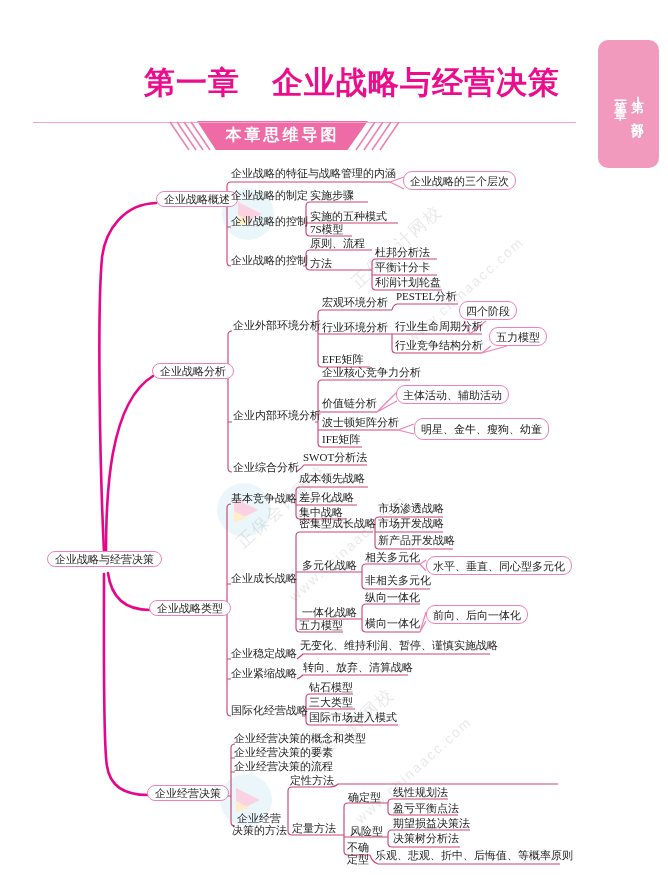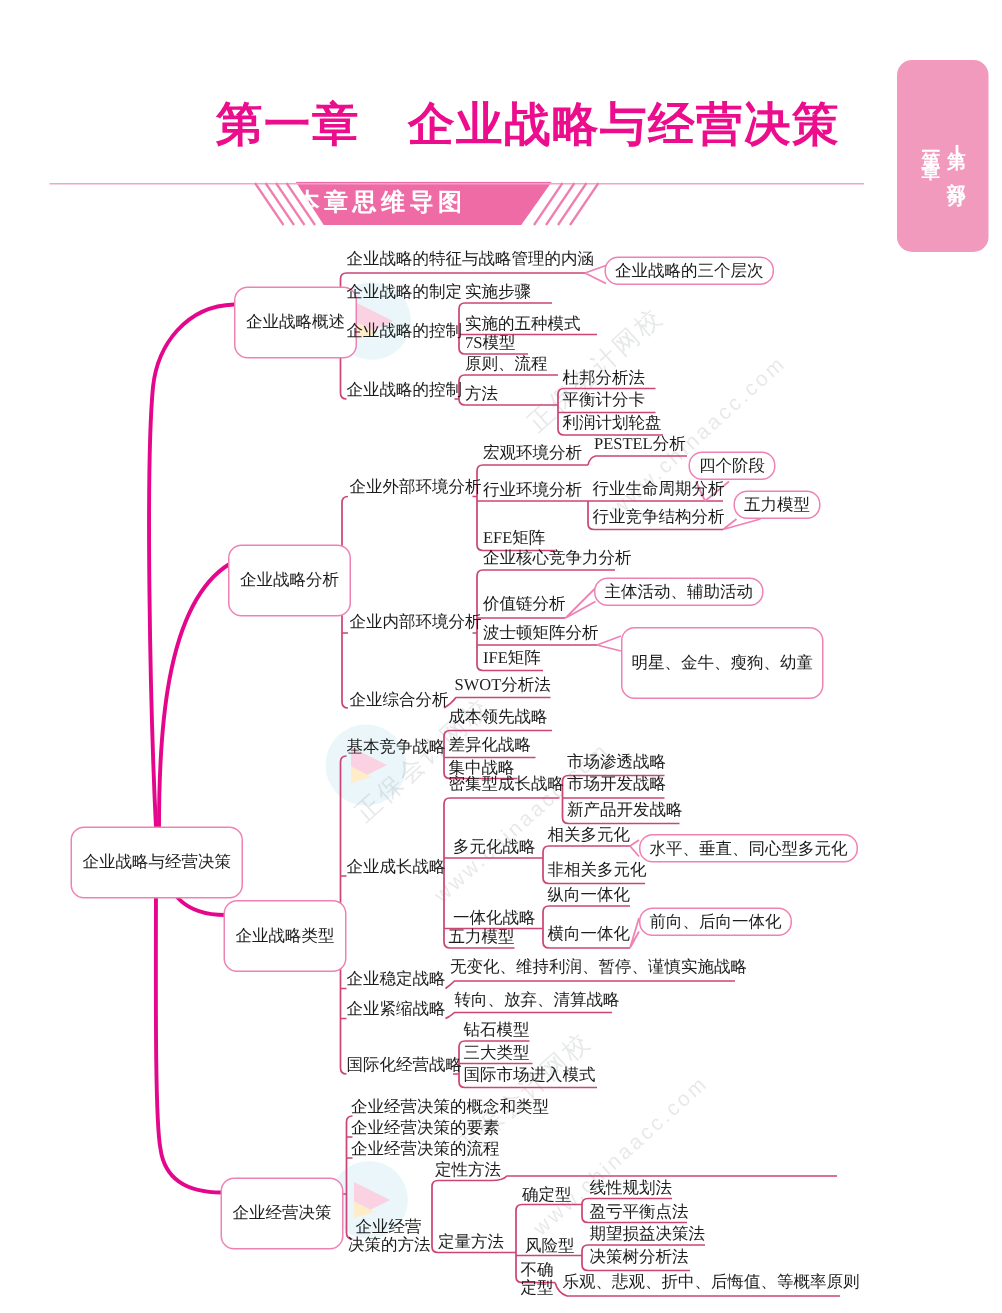--- a/index.html
+++ b/index.html
@@ -3,34 +3,34 @@
 <meta charset="utf-8">
 <style>
   html,body{margin:0;padding:0;background:#fff;}
   #page{position:relative;width:668px;height:875px;background:#ffffff;overflow:hidden;
         font-family:"Liberation Serif","DejaVu Serif",serif;}
   
   #title{position:absolute;left:60px;top:62px;width:500px;text-align:right;
          font-size:31px;font-weight:bold;color:#ec0d8d;letter-spacing:1px;}
   #banner{position:absolute;left:197px;top:121px;width:171px;height:29px;background:#ef6ba6;
           clip-path:polygon(0 0,100% 0,88% 100%,11% 100%);
-          display:flex;align-items:center;}
+          display:flex;align-items:center;justify-content:center;}
   #banner span{color:#fff;font-size:16px;font-weight:bold;letter-spacing:3px;
                font-family:"Liberation Sans","DejaVu Sans",sans-serif;}
   #sidetab{position:absolute;left:598px;top:40px;width:61px;height:128px;background:#f29abd;
            border-radius:10px;display:flex;align-items:center;justify-content:center;}
   #sidetab .vtxt{writing-mode:vertical-rl;text-orientation:upright;color:#fff;font-weight:bold;
            font-size:12.5px;letter-spacing:3px;font-family:"Liberation Sans",sans-serif;}
   #sidetab .gap{height:14px;display:block;}
   
   svg.layer{position:absolute;left:0;top:0;z-index:1;}
   #wm-layer{z-index:0;}
   
   .nbox{position:absolute;z-index:2;background:#fff;border:1.4px solid #ef82b5;border-radius:9px;
-        font-size:11px;line-height:14px;color:#1c1c1c;padding:16px 7px;white-space:nowrap;}
+        font-size:11px;line-height:14px;color:#1c1c1c;padding:0 7px;white-space:nowrap;}
   
   .lbl{position:absolute;z-index:2;font-size:11px;line-height:13px;color:#1c1c1c;white-space:nowrap;}
   
   .wm{position:absolute;z-index:0;color:#8c9196;opacity:0.20;font-size:17px;letter-spacing:2px;
       transform:rotate(-42deg);white-space:nowrap;font-family:"Liberation Sans",sans-serif;}
 </style>
 </head>
 <body>
 
 <div id="page">
@@ -130,21 +130,21 @@
   <div class="nbox" style="left:47px;top:551px">企业战略与经营决策</div>
   <div class="nbox" style="left:156px;top:191px">企业战略概述</div>
   <div class="nbox" style="left:152px;top:363px">企业战略分析</div>
   <div class="nbox" style="left:149px;top:600px">企业战略类型</div>
   <div class="nbox" style="left:147px;top:785px">企业经营决策</div>
 
   <div class="nbox" style="left:403px;top:171px;padding:1.5px 6px">企业战略的三个层次</div>
   <div class="nbox" style="left:459px;top:301px;padding:1.5px 6px">四个阶段</div>
   <div class="nbox" style="left:489px;top:327px;padding:1.5px 6px">五力模型</div>
   <div class="nbox" style="left:396px;top:385px;padding:1.5px 6px">主体活动、辅助活动</div>
-  <div class="nbox" style="left:414px;top:418px;padding:16px 6px">明星、金牛、瘦狗、幼童</div>
+  <div class="nbox" style="left:414px;top:418px;padding:3px 6px">明星、金牛、瘦狗、幼童</div>
   <div class="nbox" style="left:426px;top:556px;padding:1.5px 6px">水平、垂直、同心型多元化</div>
   <div class="nbox" style="left:426px;top:605px;padding:1.5px 6px">前向、后向一体化</div>
 
   <div class="lbl" style="left:231px;top:167px">企业战略的特征与战略管理的内涵</div>
   <div class="lbl" style="left:231px;top:189px">企业战略的制定</div>
   <div class="lbl" style="left:231px;top:215px">企业战略的控制</div>
   <div class="lbl" style="left:231px;top:254px">企业战略的控制</div>
   <div class="lbl" style="left:310px;top:189px">实施步骤</div>
   <div class="lbl" style="left:310px;top:210px">实施的五种模式</div>
   <div class="lbl" style="left:310px;top:223px">7S模型</div>

